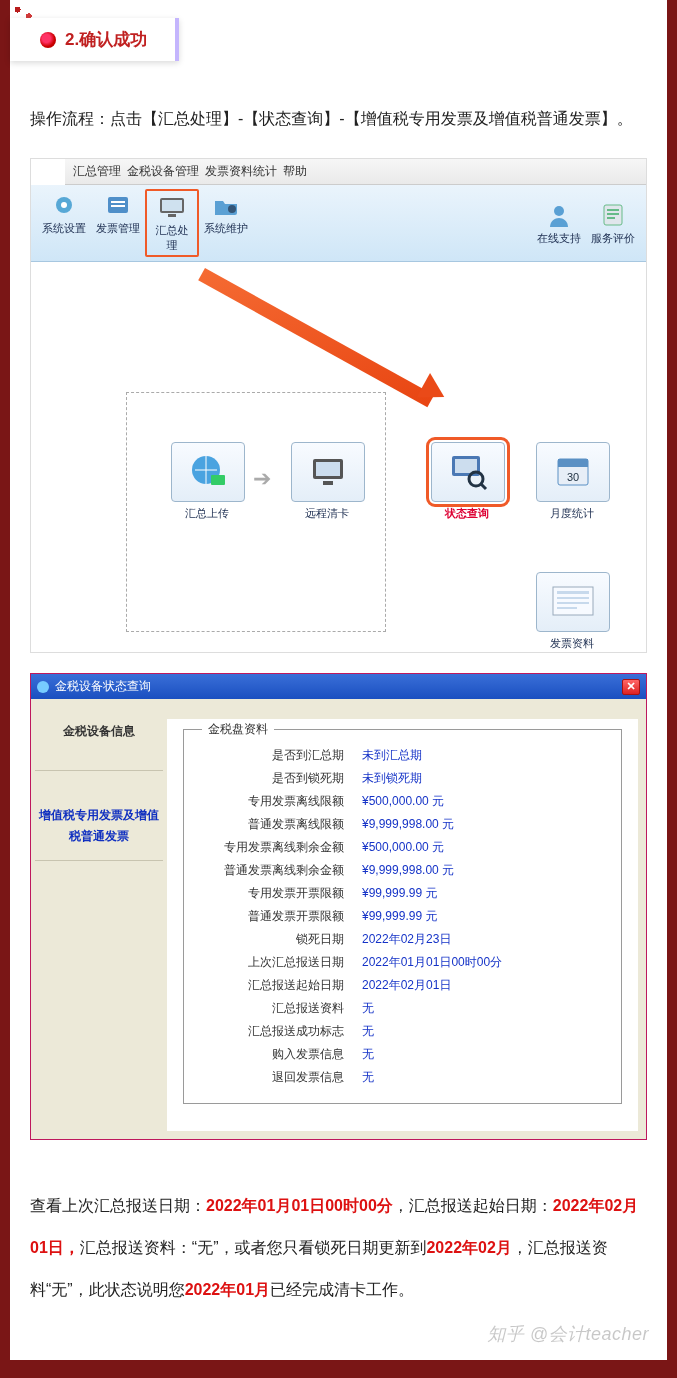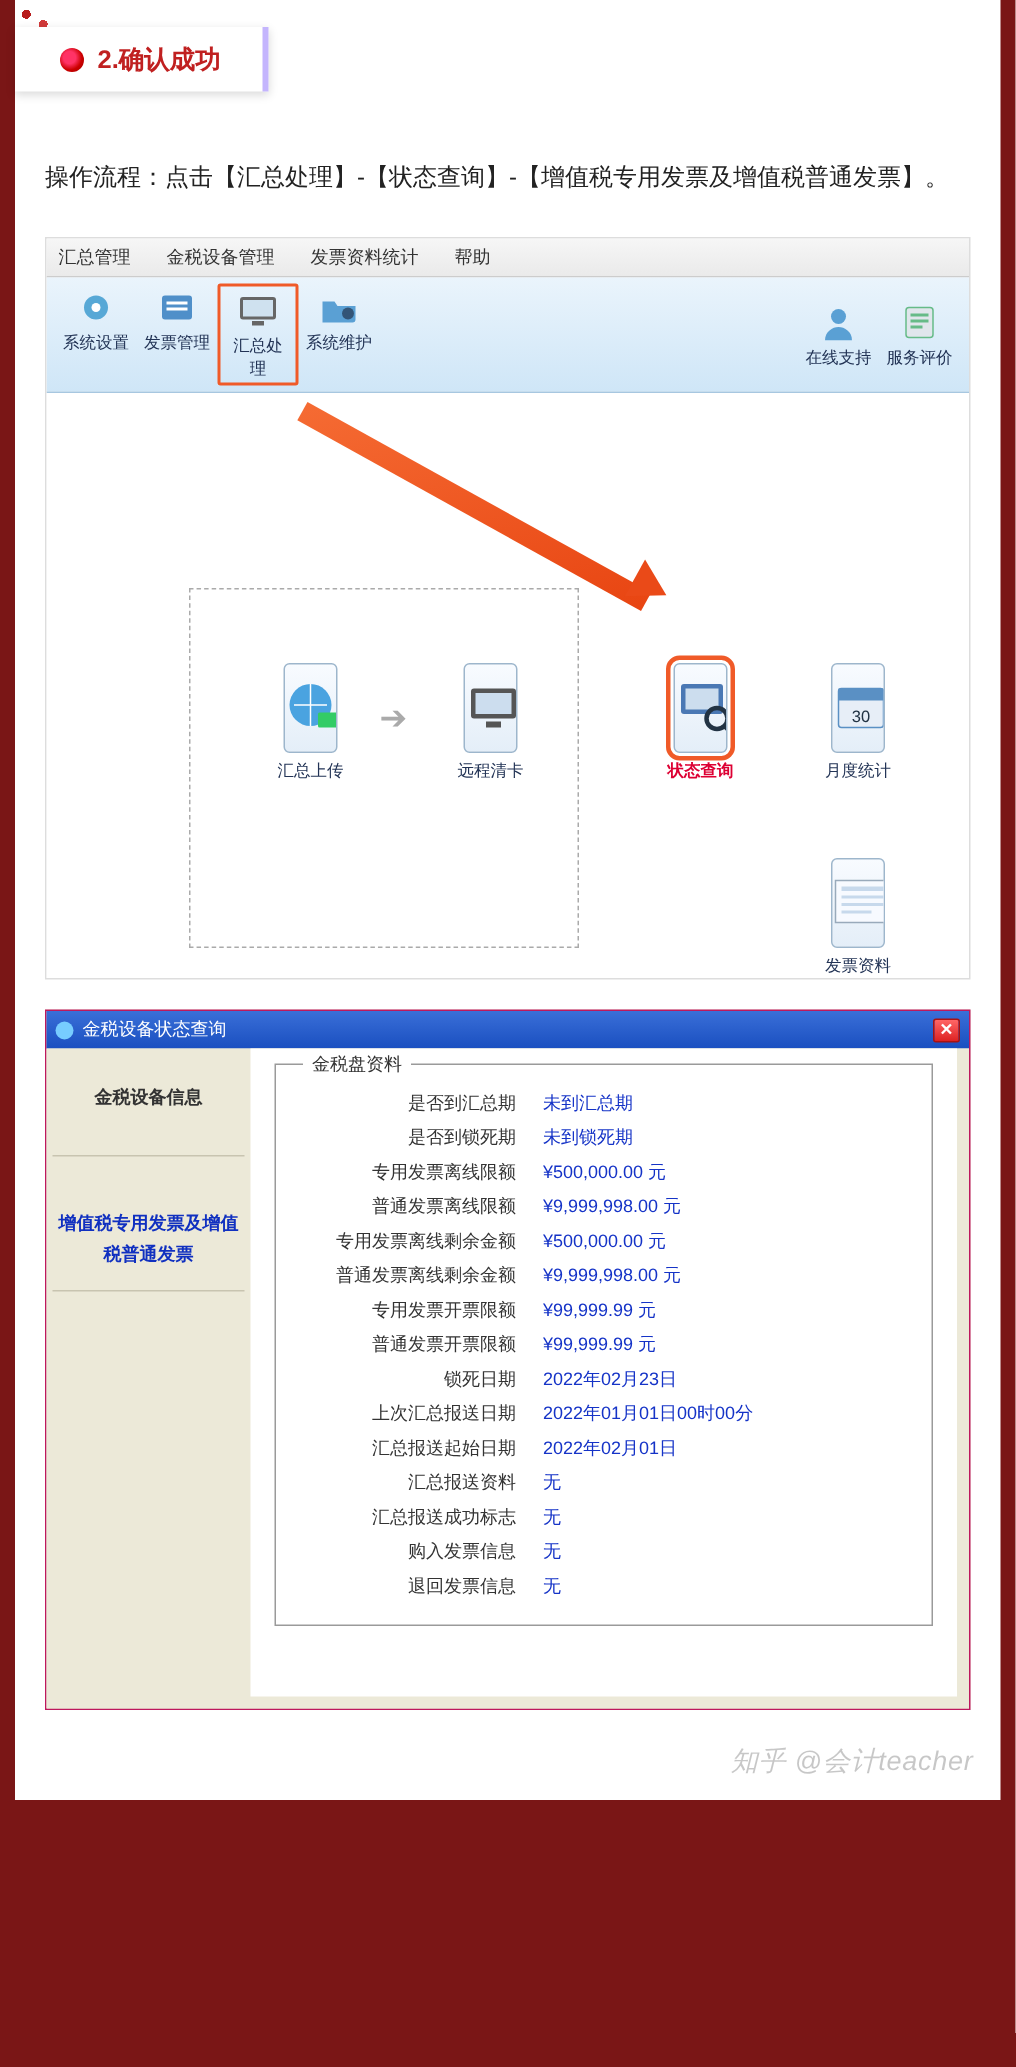--- a/index.html
+++ b/index.html
@@ -63,22 +63,23 @@
     border: 1px solid #ddd;
     background: #fff;
     overflow: hidden;
   }
   .menubar {
     background: linear-gradient(#f6f6f6,#eaeaea);
     padding: 4px 8px;
     font-size: 12px;
     color: #333;
     display: flex;
-    gap: 24px;
+    gap: 6px;
     border-bottom: 1px solid #ccc;
+    margin-left: 34px;
   }
   .menubar span { cursor: default; }
   .ribbon {
     background: linear-gradient(#eaf4fc,#cfe6f7);
     border-bottom: 1px solid #a7c7e0;
     display: flex;
     align-items: center;
     padding: 4px 6px;
     font-size: 11px;
     color: #235;
@@ -114,21 +115,21 @@
     border: 1px dashed #aaa;
   }
   .flow-item {
     position: absolute;
     width: 72px;
     text-align: center;
     font-size: 11px;
     color: #235;
   }
   .flow-item .tile {
-    width: 36px; height: 60px;
+    width: 74px; height: 60px;
     margin: 0 auto 4px;
     background: linear-gradient(#f8fbff,#e4eef8);
     border: 1px solid #9db6cc;
     border-radius: 4px;
     display:flex;align-items:center;justify-content:center;
   }
   .flow-item.hl .tile {
     outline: 3px solid #f05a28;
     outline-offset: 2px;
   }
@@ -189,21 +190,21 @@
   .gt-side .sel {
     color: #1030c0;
     font-weight: 700;
     border-bottom: 1px solid #c8c4b0;
     padding: 14px 2px;
     line-height: 1.7;
   }
   .gt-main {
     flex: 1;
     background: #fff;
-    margin: 0 8px 8px 0;
+    margin: 20px 8px 8px 0;
     padding: 10px 16px;
   }
   .gt-fieldset {
     border: 1px solid #9a9a9a;
     padding: 14px 18px 14px 10px;
     position: relative;
     font-size: 12px;
   }
   .gt-legend {
     position: absolute;
@@ -468,15 +469,18 @@
               <div class="kv">
                 <div class="k">退回发票信息</div>
                 <div class="v">无</div>
               </div>
             </div>
         </div>
       </div>
     </div>
   </div>
 
+  <div class="final-text">
+    <span>查看上次汇总报送日期：</span><span class="red">2022年01月01日00时00分</span><span>，汇总报送起始日期：</span><span class="red">2022年02月01日，</span><span>汇总报送资料：“无”，或者您只看锁死日期更新到</span><span class="red">2022年02月</span><span>，汇总报送资料“无”，此状态说明您</span><span class="red">2022年01月</span><span>已经完成清卡工作。</span>
+  </div>
 
   <div class="watermark">知乎 @会计teacher</div>
 </div>
 
 </body></html>

